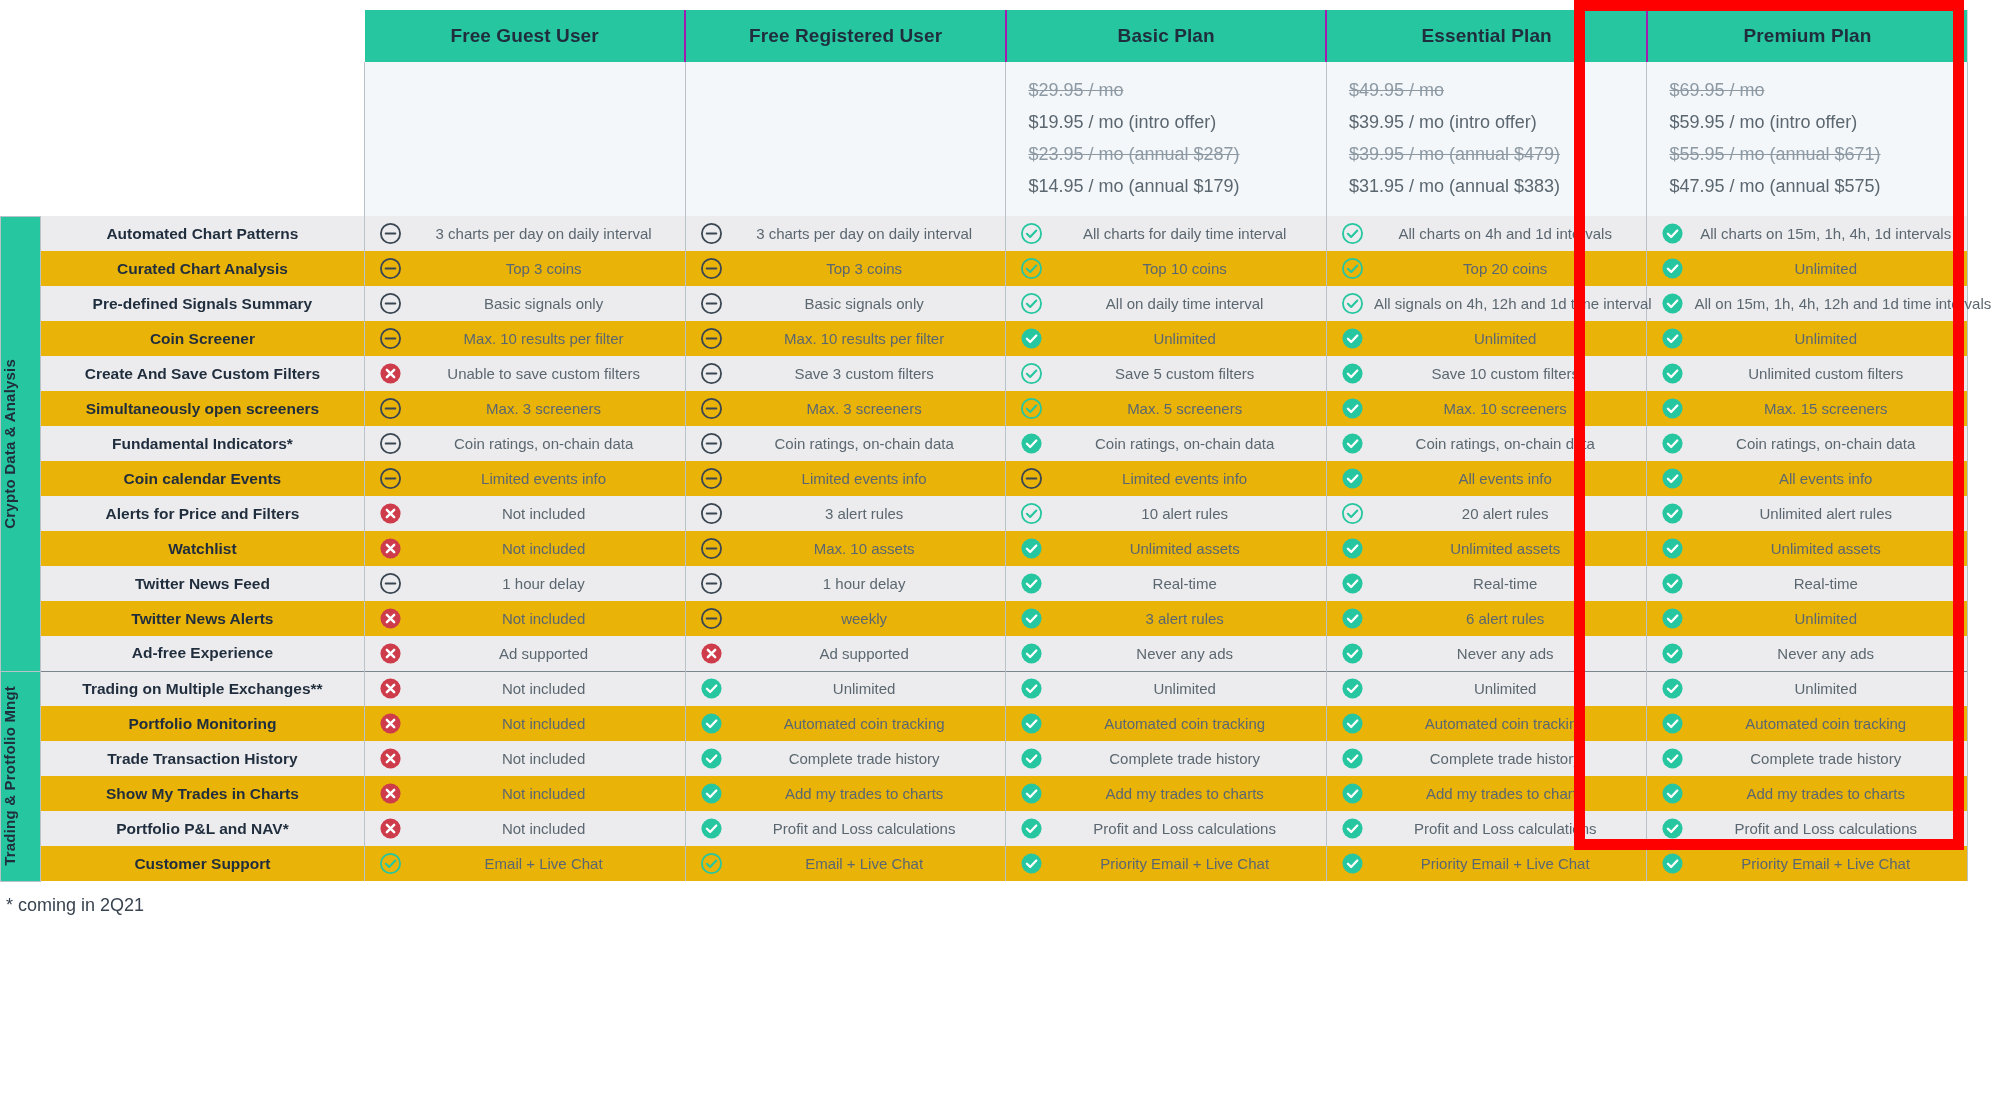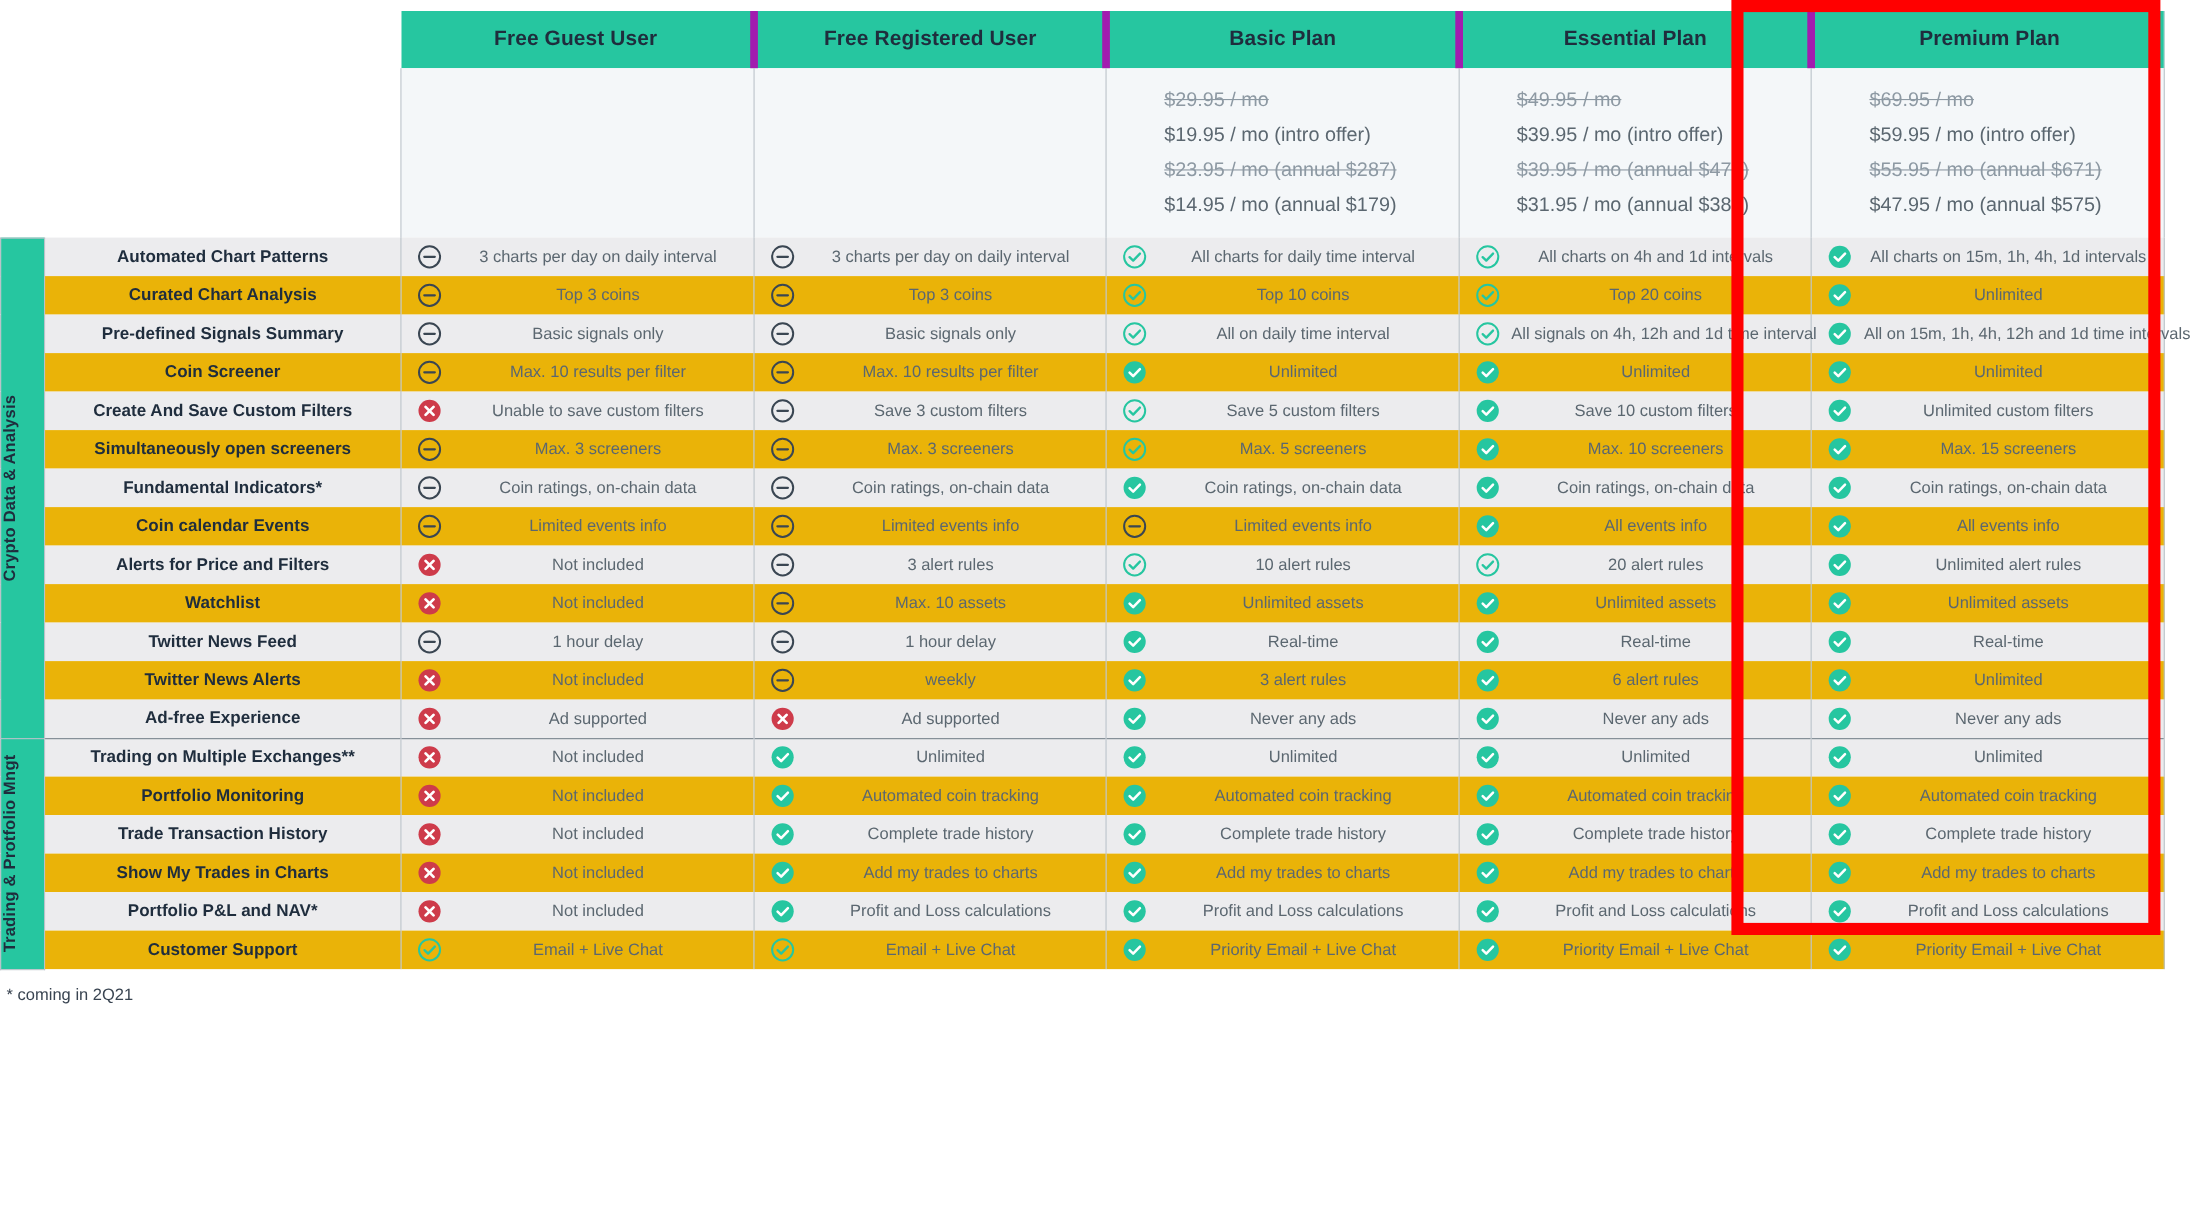--- a/index.html
+++ b/index.html
@@ -29,21 +29,21 @@
 
   
   td.blank-tl { background: #ffffff; border: none; }
   th.plan-head {
     background: #26C6A0;
     color: #1f2d3d;
     font-size: 19px;
     font-weight: bold;
     text-align: center;
     height: 52px;
-    border-right: 7px solid #a21caf;
+    border-right: 2px solid #a21caf;
     letter-spacing: .1px;
   }
   th.plan-head:last-child { border-right: 1px solid #cfd8dc; }
 
   
   td.price-cell {
     background: #f4f7f9;
     border-right: 1px solid #b9c2c9;
     border-left: 1px solid #b9c2c9;
     vertical-align: top;
@@ -53,21 +53,20 @@
   td.price-empty {
     background: #f4f7f9;
     border-right: 1px solid #b9c2c9;
     border-left: 1px solid #b9c2c9;
   }
   .price-line {
     font-size: 18px;
     color: #5b6770;
     line-height: 32px;
     white-space: nowrap;
-    margin-left: 30px;
   }
   .price-line.struck { text-decoration: line-through; color: #8d99a3; }
 
   
   td.band {
     background: #26C6A0;
     border: 1px solid #b9c2c9;
     padding: 0;
     width: 37px;
   }
@@ -125,21 +124,21 @@
   
   tr.section-start td.feature-label,
   tr.section-start td.feature-val { border-top: 1px solid #7a858e; }
 
   
   .footnotes {
     margin-top: 10px;
     padding-left: 6px;
   }
   .footnote {
-    font-size: 15px;
+    font-size: 18px;
     color: #394451;
     line-height: 26px;
   }
 
   
   #premium-highlight {
     position: absolute;
     left: 1574px;
     top: 0px;
     width: 390px;

